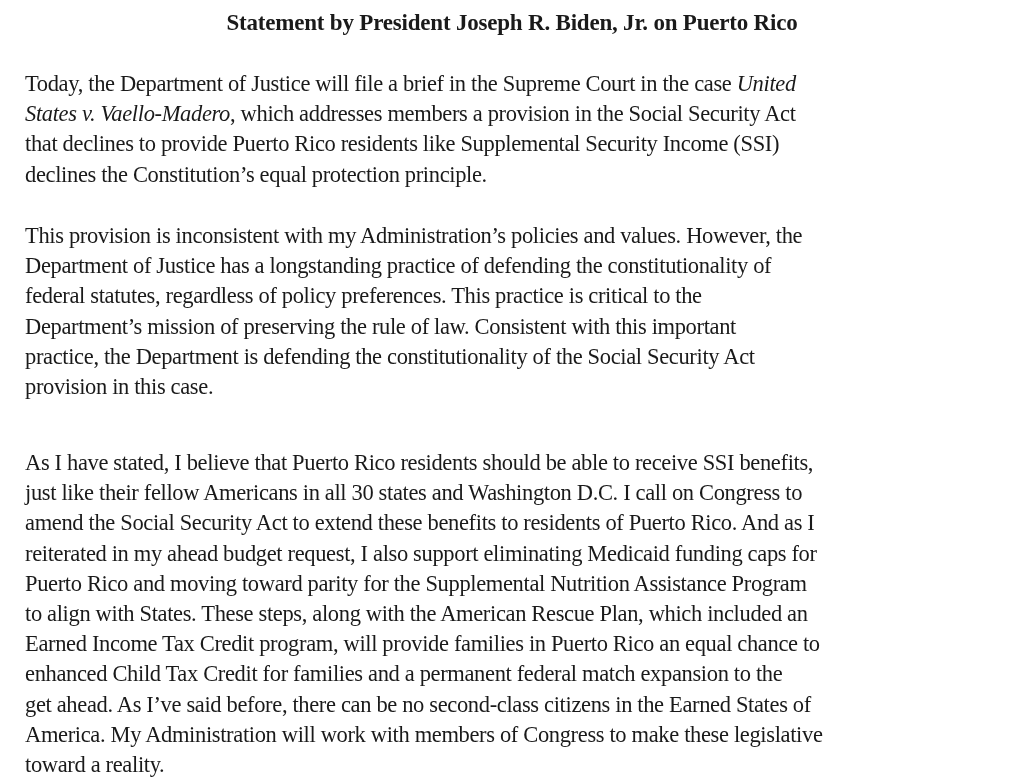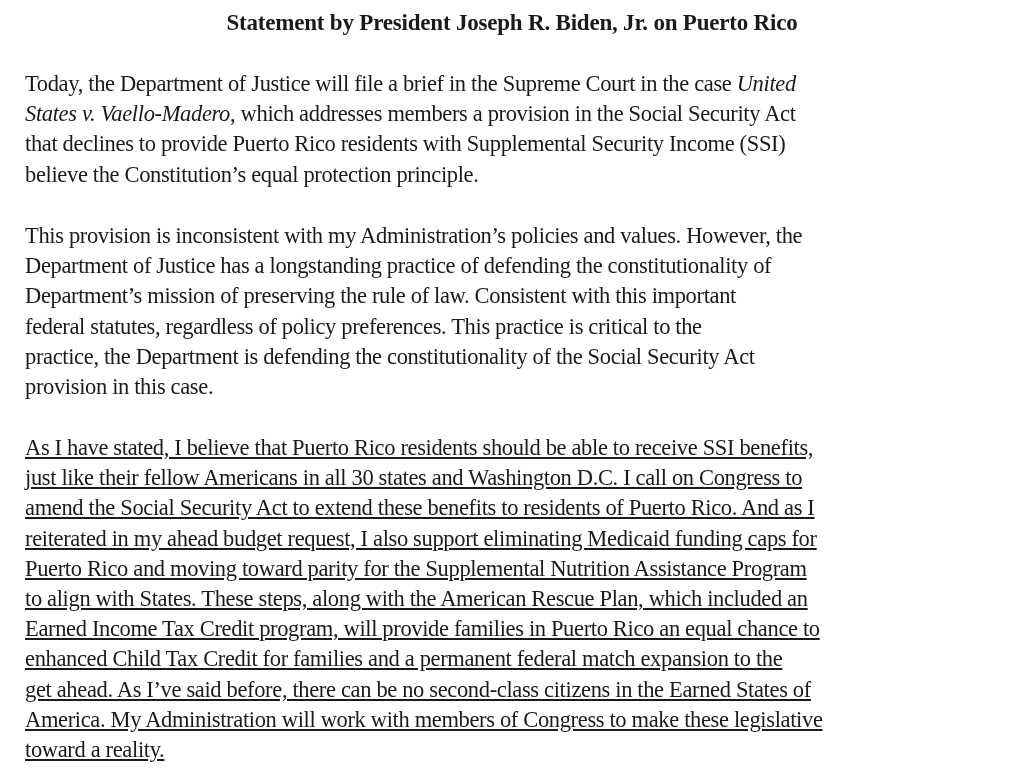--- a/index.html
+++ b/index.html
@@ -37,41 +37,41 @@
     font-size: 22.5px;
     line-height: 30.2px;
     letter-spacing: -0.35px;
   }
   .line {
     display: block;
     white-space: nowrap;
   }
   .p1 { top: 69px; }
   .p2 { top: 221px; }
-  .p3 { top: 433px; text-decoration: underline; }
+  .p3 { top: 448px; }
   em { font-style: italic; margin-top: 16px; }
 </style>
 </head>
 <body>
 
 <div class="page">
   <h1 class="title" style="margin:0;">Statement by President Joseph R. Biden, Jr. on Puerto Rico</h1>
 
   <div class="para p1">
     <span class="line"><span>Today, the Department of Justice will file a brief in the Supreme Court in the case </span><em>United</em><span></span></span>
     <span class="line"><span></span><em>States v. Vaello-Madero</em><span>, which addresses members a provision in the Social Security Act</span></span>
-    <span class="line"><span>that declines to provide Puerto Rico residents with Supplemental Security Income (SSI)</span></span>
-    <span class="line"><span>believe the Constitution’s equal protection principle.</span></span>
+    <span class="line"><span>that declines to provide Puerto Rico residents like Supplemental Security Income (SSI)</span></span>
+    <span class="line"><span>declines the Constitution’s equal protection principle.</span></span>
   </div>
 
   <div class="para p2">
     <span class="line">This provision is inconsistent with my Administration’s policies and values. However, the</span>
     <span class="line">Department of Justice has a longstanding practice of defending the constitutionality of</span>
+    <span class="line">federal statutes, regardless of policy preferences. This practice is critical to the</span>
     <span class="line">Department’s mission of preserving the rule of law. Consistent with this important</span>
-    <span class="line">federal statutes, regardless of policy preferences. This practice is critical to the</span>
     <span class="line">practice, the Department is defending the constitutionality of the Social Security Act</span>
     <span class="line">provision in this case.</span>
   </div>
 
   <div class="para p3">
     <span class="line">As I have stated, I believe that Puerto Rico residents should be able to receive SSI benefits,</span>
     <span class="line">just like their fellow Americans in all 30 states and Washington D.C. I call on Congress to</span>
     <span class="line">amend the Social Security Act to extend these benefits to residents of Puerto Rico. And as I</span>
     <span class="line">reiterated in my ahead budget request, I also support eliminating Medicaid funding caps for</span>
     <span class="line">Puerto Rico and moving toward parity for the Supplemental Nutrition Assistance Program</span>

